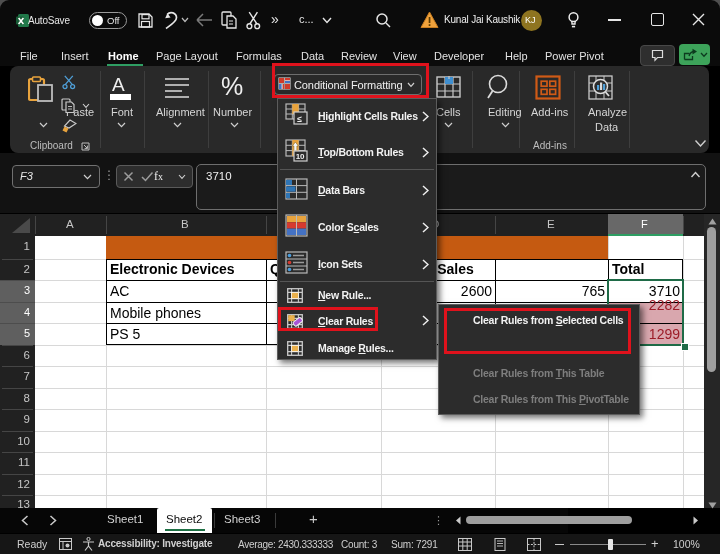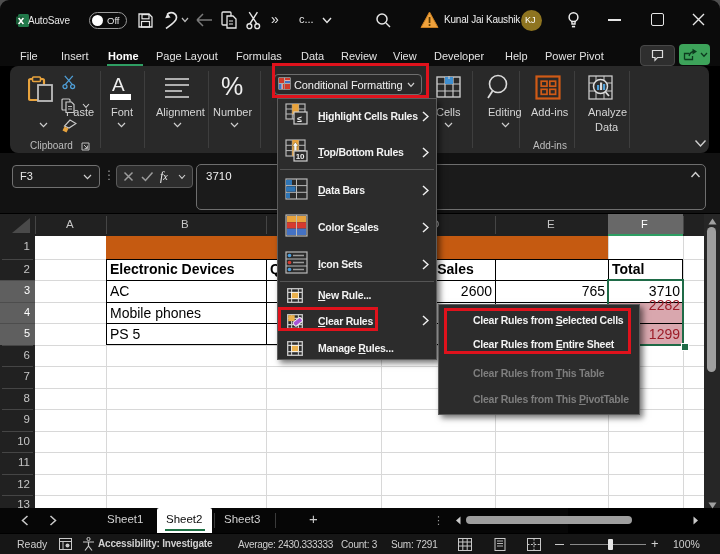--- a/index.html
+++ b/index.html
@@ -250,35 +250,35 @@
     <div class="tx" style="left:585px;top:55px;font-size:11px;">Data</div>
 
     <svg class="abs" style="left:684px;top:73px;" width="13" height="9" viewBox="0 0 13 9">
         <path d="M1.5 1.5 L6.5 7 L11.5 1.5" fill="none" stroke="#cfcfcf" stroke-width="1.4"></path>
       </svg>
   </div>
 
   <div class="abs" id="fbar" style="left:0;top:153px;width:720px;height:60px;background:#121212;">
 
     <div class="abs" style="left:12px;top:12px;width:86px;height:21px;background:#1e1e1e;border:1px solid #707070;border-radius:4px;">
-      <div class="tx" style="left:7px;top:4px;font-size:11px;color:#e6e6e6;">F3</div>
+      <div class="tx" style="left:7px;top:4px;font-size:11px;color:#e6e6e6;font-style:italic;">F3</div>
       <svg class="abs" style="left:70px;top:8px;" width="9" height="6" viewBox="0 0 9 6">
           <path d="M1 1 L4.5 4.6 L8 1" fill="none" stroke="#cfcfcf" stroke-width="1.2"></path>
         </svg>
     </div>
     <div class="tx" style="left:103px;top:15px;font-size:12px;color:#9a9a9a;">⋮</div>
 
     <div class="abs" style="left:116px;top:12px;width:75px;height:21px;background:#2d2d2d;border:1px solid #5a5a5a;border-radius:4px;">
       <svg class="abs" style="left:6px;top:5px;" width="11" height="11" viewBox="0 0 11 11">
           <path d="M1.5 1.5 L9.5 9.5 M9.5 1.5 L1.5 9.5" stroke="#9c9c9c" stroke-width="1.5"></path>
         </svg>
       <svg class="abs" style="left:24px;top:5px;" width="13" height="11" viewBox="0 0 13 11">
           <path d="M1 6 L4.5 9.5 L11.5 1.5" fill="none" stroke="#9c9c9c" stroke-width="1.5"></path>
         </svg>
-      <div class="tx" style="left:43px;top:3px;font-size:12px;font-style:italic;color:#efefef;font-family:'Liberation Serif',serif;text-align:right;">f<span style="font-size:10px;">x</span></div>
+      <div class="tx" style="left:37px;top:3px;font-size:12px;color:#efefef;font-family:'Liberation Serif',serif;text-align:right;">f<span style="font-size:10px;">x</span></div>
       <svg class="abs" style="left:61px;top:8px;" width="8" height="6" viewBox="0 0 8 6">
           <path d="M1 1 L4 4.4 L7 1" fill="none" stroke="#cfcfcf" stroke-width="1.1"></path>
         </svg>
     </div>
 
     <div class="abs" style="left:196px;top:11px;width:508px;height:44px;background:#1b1b1b;border:1px solid #6e6e6e;border-radius:5px;">
       <div class="tx" style="left:9px;top:5px;font-size:11.5px;color:#efefef;">3710</div>
       <svg class="abs" style="left:493px;top:6px;" width="11" height="8" viewBox="0 0 11 8">
           <path d="M1.5 6 L5.5 1.5 L9.5 6" fill="none" stroke="#cfcfcf" stroke-width="1.4"></path>
         </svg>
@@ -558,21 +558,20 @@
     <svg class="abs" style="left:9px;top:242px;" width="16" height="15" viewBox="0 0 16 15">
       <rect x="0.7" y="0.7" width="14.6" height="13.6" fill="none" stroke="#c9c9c9" stroke-width="1.3"></rect>
       <path d="M0.7 4.4 h14.6 M0.7 10.6 h14.6 M4.6 0.7 v13.6 M11.4 0.7 v13.6" stroke="#c9c9c9" stroke-width="1.1"></path>
       <rect x="4.6" y="4.4" width="6.8" height="6.2" fill="#eab04c" stroke="#fff" stroke-width="0.7"></rect>
     </svg>
     <div class="tx" style="left:40px;top:243px;">Manage <span style="text-decoration:underline;">R</span>ules...</div>
   </div>
 
   <div class="abs" id="submenu" style="left:438px;top:304px;width:202px;height:111px;background:#2c2c2c;border:1px solid #5c5c5c;box-sizing:border-box;box-shadow:3px 3px 6px rgba(0,0,0,.55);font-size:10.5px;font-weight:bold;letter-spacing:-0.25px;">
     <div class="tx" style="left:34px;top:9px;color:#f2f2f2;">Clear Rules from <span style="text-decoration:underline;">S</span>elected Cells</div>
-    <div class="tx" style="left:34px;top:33px;color:#f2f2f2;">Clear Rules from <span style="text-decoration:underline;">E</span>ntire Sheet</div>
     <div class="tx" style="left:34px;top:62px;color:#7e7e7e;">Clear Rules from <span style="text-decoration:underline;">T</span>his Table</div>
     <div class="tx" style="left:34px;top:88px;color:#7e7e7e;">Clear Rules from This <span style="text-decoration:underline;">P</span>ivotTable</div>
   </div>
 
   <div class="abs" id="red1" style="left:272px;top:63px;width:151px;height:29px;border:3px solid #e0121c;"></div>
   <div class="abs" id="red2" style="left:278px;top:307px;width:94px;height:18px;border:3px solid #e0121c;"></div>
   <div class="abs" id="red3" style="left:444px;top:308px;width:181px;height:40px;border:3px solid #e0121c;"></div>
 
 </div>
 

